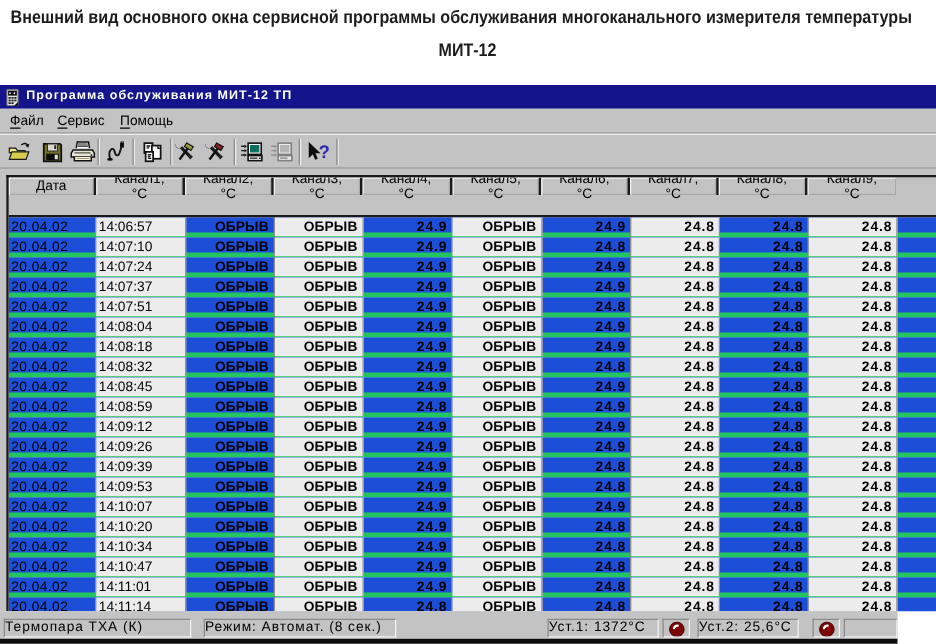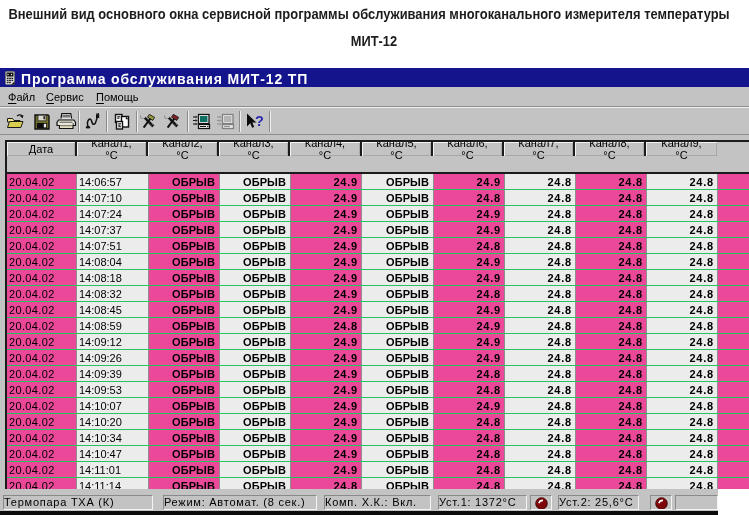--- a/index.html
+++ b/index.html
@@ -2,39 +2,39 @@
 <html><head><meta charset="utf-8">
 <style>
 *{margin:0;padding:0;box-sizing:border-box}
 html,body{width:749px;height:515px;overflow:hidden;background:#fff;
   font-family:"Liberation Sans",sans-serif;font-size:11px;color:#000;}
 #cap1{position:absolute;top:6px;left:369px;white-space:nowrap;
   font-size:14.5px;font-weight:bold;color:#1c1c1c;transform:translateX(-50%) scaleX(0.89)}
 #cap2{position:absolute;top:33px;left:374px;white-space:nowrap;
   font-size:14.5px;font-weight:bold;color:#1c1c1c;transform:translateX(-50%) scaleX(0.885)}
 #tb{position:absolute;top:68px;left:0;width:749px;height:19px;background:#14148c}
-#tbtxt{position:absolute;left:21px;top:2.5px;color:#fff;font-weight:bold;font-size:14px;letter-spacing:0.85px}
+#tbtxt{position:absolute;left:21px;top:2.5px;color:#fff;font-weight:bold;font-size:10px;letter-spacing:0.85px}
 #mb{position:absolute;top:87px;left:0;width:749px;height:20px;background:#c3c3c3;border-bottom:1px solid #8e8e8e}
 .mi{position:absolute;top:4px;font-size:11px}
 .mi u{text-decoration:underline;text-underline-offset:1.5px}
 #tbar{position:absolute;top:107px;left:0;width:749px;height:28px;background:#c3c3c3;
   border-top:1px solid #f0f0f0;border-bottom:1px solid #8e8e8e}
 #tbar svg{position:absolute;top:4px}
 .sep{position:absolute;top:3px;height:21px;width:2px;border-left:1px solid #8a8a8a;border-right:1px solid #efefef}
 #cgap{position:absolute;top:135px;left:0;width:749px;height:5px;background:#c3c3c3}
 #lstrip{position:absolute;top:140px;left:0;width:5px;height:349px;background:#c3c3c3}
 #grid{position:absolute;top:140px;left:5px;width:744px;height:349px;background:#fff;
   border-top:2px solid #1b1b1b;border-left:2px solid #1b1b1b;overflow:hidden}
 #hdr{display:flex;height:32px;background:#c3c3c3;border-bottom:2px solid #1b1b1b}
 .hc{flex:none;height:14px;border-right:2px solid #1b1b1b;background:#c3c3c3;
   box-shadow:inset 1px 1px 0 #f2f2f2, inset -1px -1px 0 #a8a8a8;
   display:flex;flex-direction:column;align-items:center;justify-content:center;line-height:12px}
 .hc.one{line-height:normal}
 .hc.last{width:71px;border-right:none}
-.row{display:flex;height:16px;border-bottom:1px solid #22c55e;background:#ec4899}
+.row{display:flex;height:16px;border-bottom:4px solid #22c55e;background:#1d4ed8}
 .row>div{height:15px;line-height:17.5px;border-right:1px solid #8f8f8f;overflow:hidden}
 .cd{width:70px;padding-left:2px;letter-spacing:0.35px}
 .ct{width:72px;padding-left:2px;background:#ececec}
 .cv{font-weight:bold;text-align:right;padding-right:4px;letter-spacing:0.1px}
 .num{letter-spacing:0.8px;padding-right:3px}
 .w1{width:71px}.w2{width:72px}
 .tint{background:#ececec}
 .c9{flex:1;border-right:none!important}
 #sbar{position:absolute;top:489px;left:0;width:718px;height:22px;background:#c3c3c3}
 .pnl{position:absolute;top:6px;height:15px;background:#c3c3c3;
@@ -446,21 +446,20 @@
       <div class="cv w1 num">24.8</div>
       <div class="cv w1 tint num">24.8</div>
       <div class="cv w1 num">24.8</div>
       <div class="cv w1 tint num">24.8</div>
       <div class="c9"></div>
     </div>
 </div>
 <div id="sbar">
 <div class="pnl" style="left:3px;width:150px">Термопара ТХА (К)</div>
 <div class="pnl" style="left:163px;width:154px">Режим: Автомат. (8 сек.)</div>
-<div class="pnl" style="left:324px;width:107px">Комп. Х.К.: Вкл.</div>
 <div class="pnl" style="left:438px;width:89px">Уст.1: 1372°C</div>
 <div class="pnl" style="left:530px;width:22px">
 <svg width="13" height="13" viewBox="0 0 13 13" style="position:absolute;left:3.5px;top:0.5px">
 <circle cx="6.5" cy="6.5" r="5.8" fill="#7d0606" stroke="#3a0000" stroke-width="0.8"></circle>
 <path d="M4.2 5.5 a3 3 0 0 1 3 -2" stroke="#fff" stroke-width="1.8" fill="none" stroke-linecap="round"></path>
 </svg>
     </div>
 <div class="pnl" style="left:558px;width:81px">Уст.2: 25,6°C</div>
 <div class="pnl" style="left:650px;width:22px">
 <svg width="13" height="13" viewBox="0 0 13 13" style="position:absolute;left:3.5px;top:0.5px">

